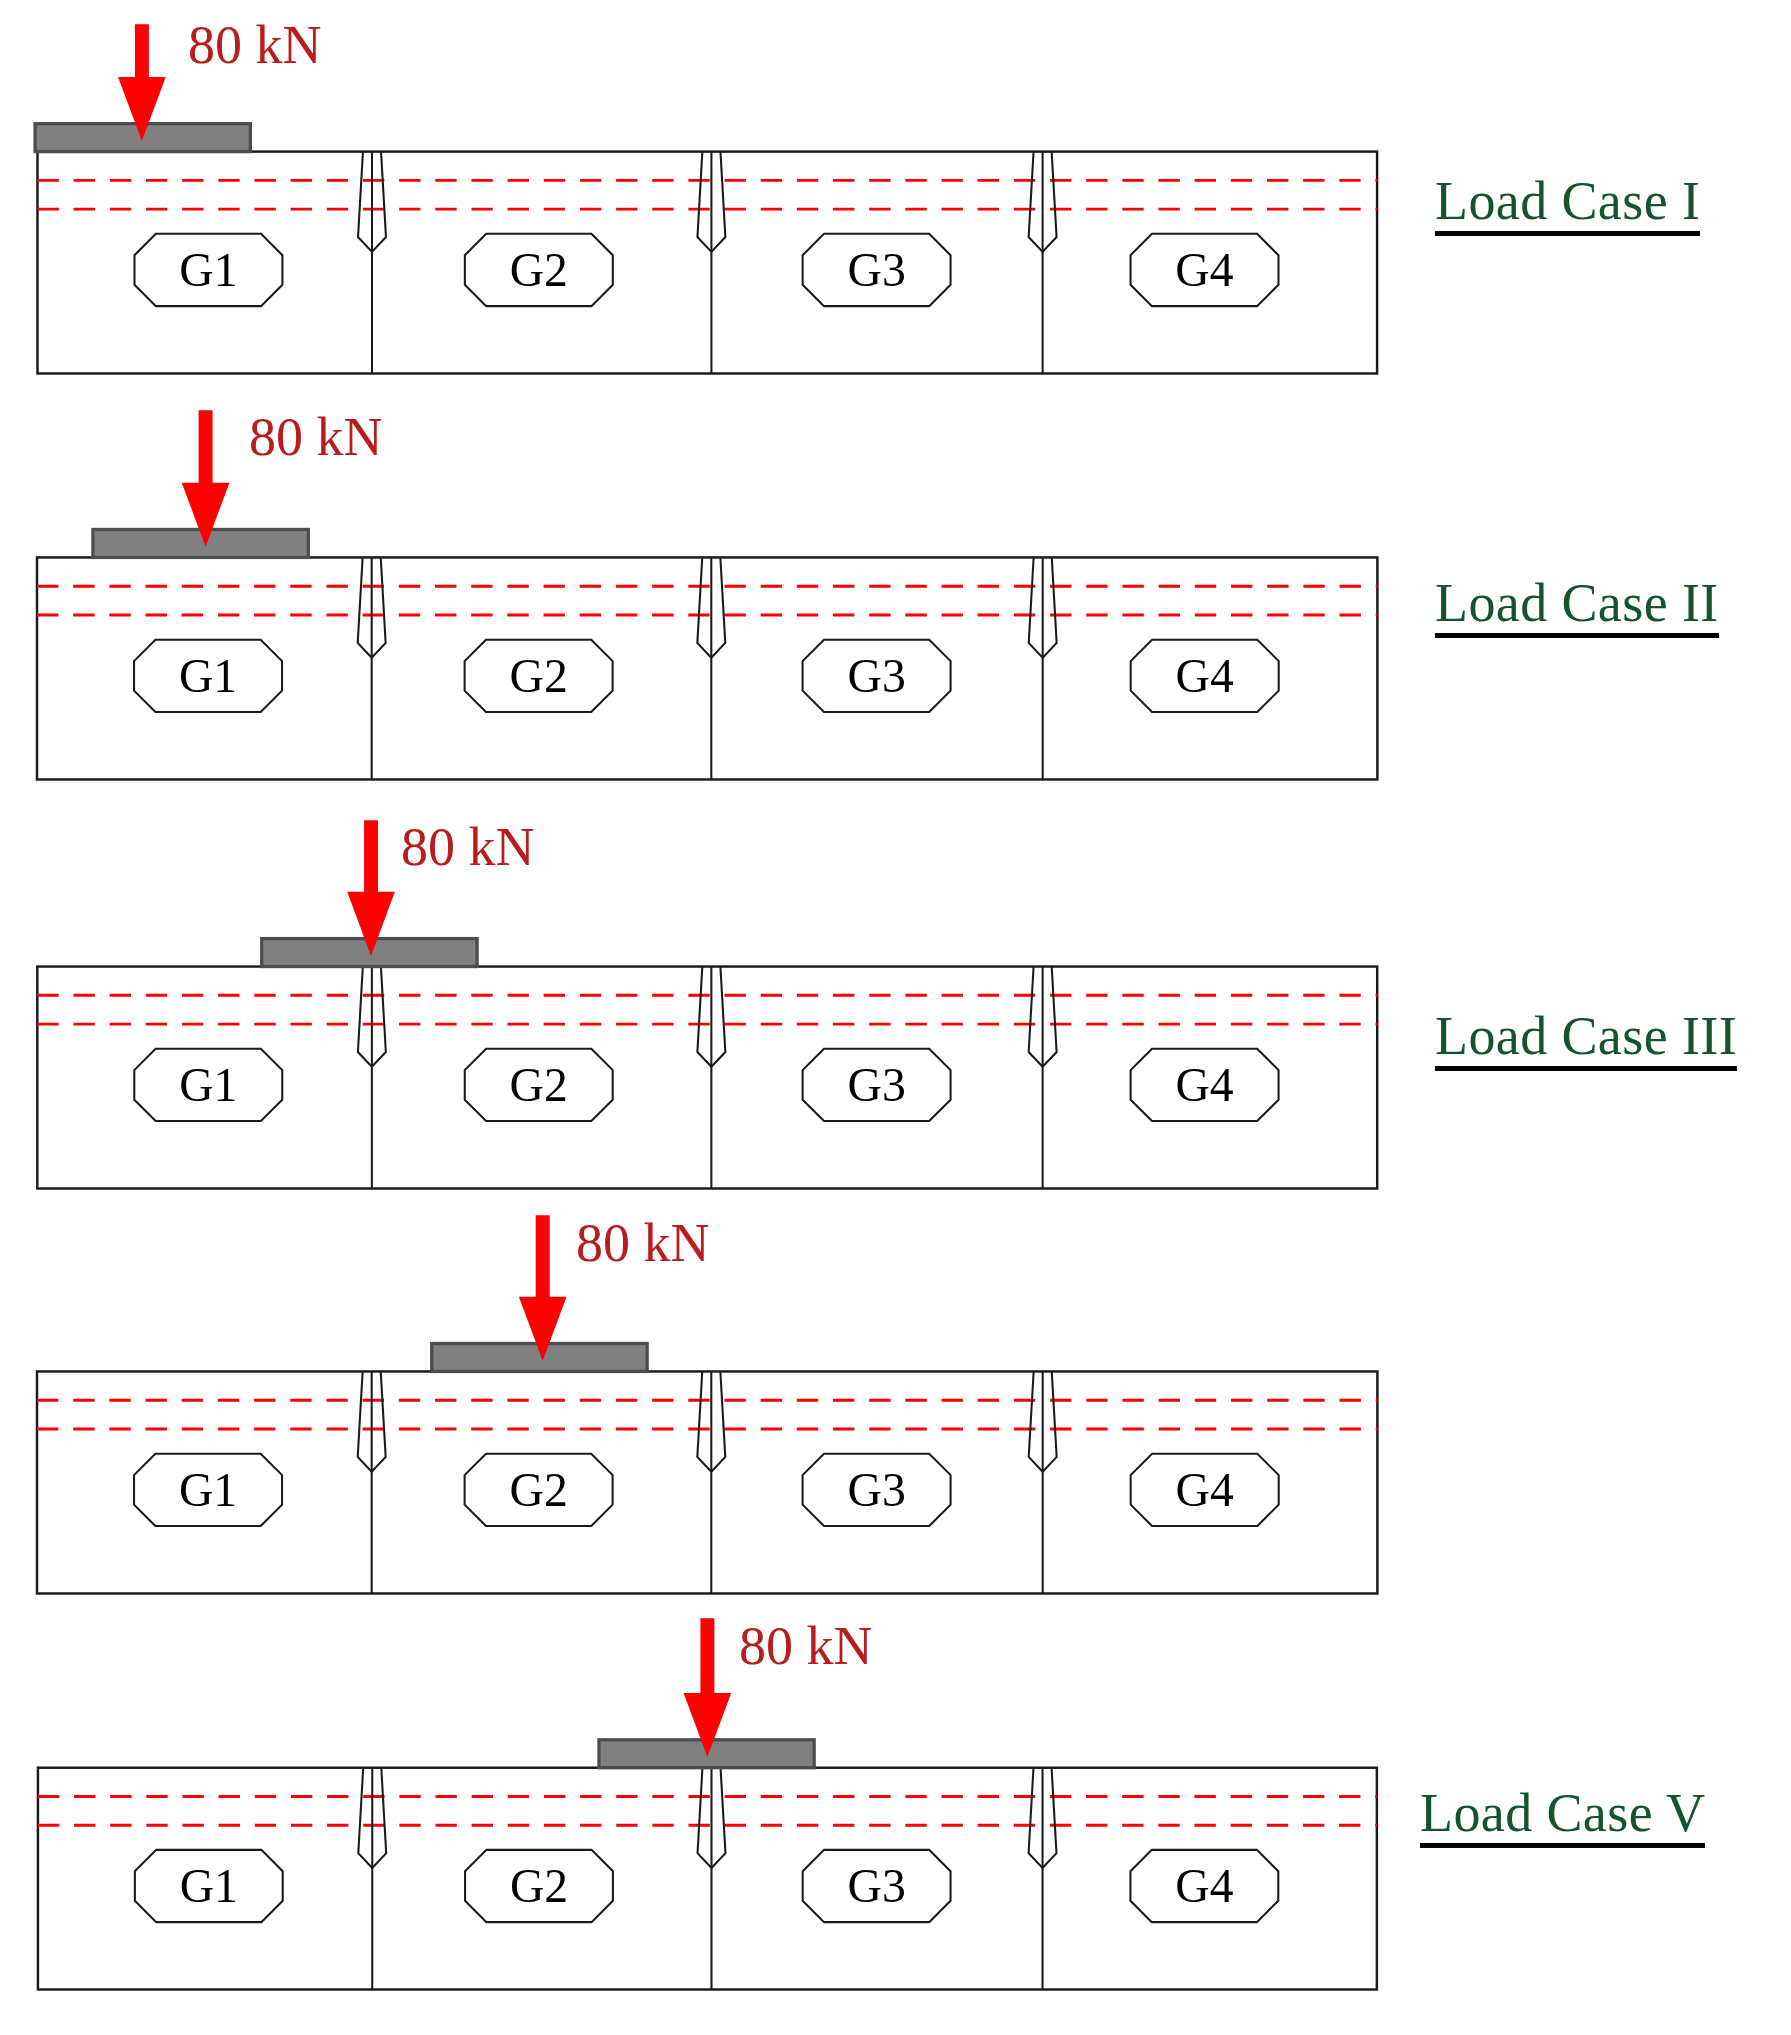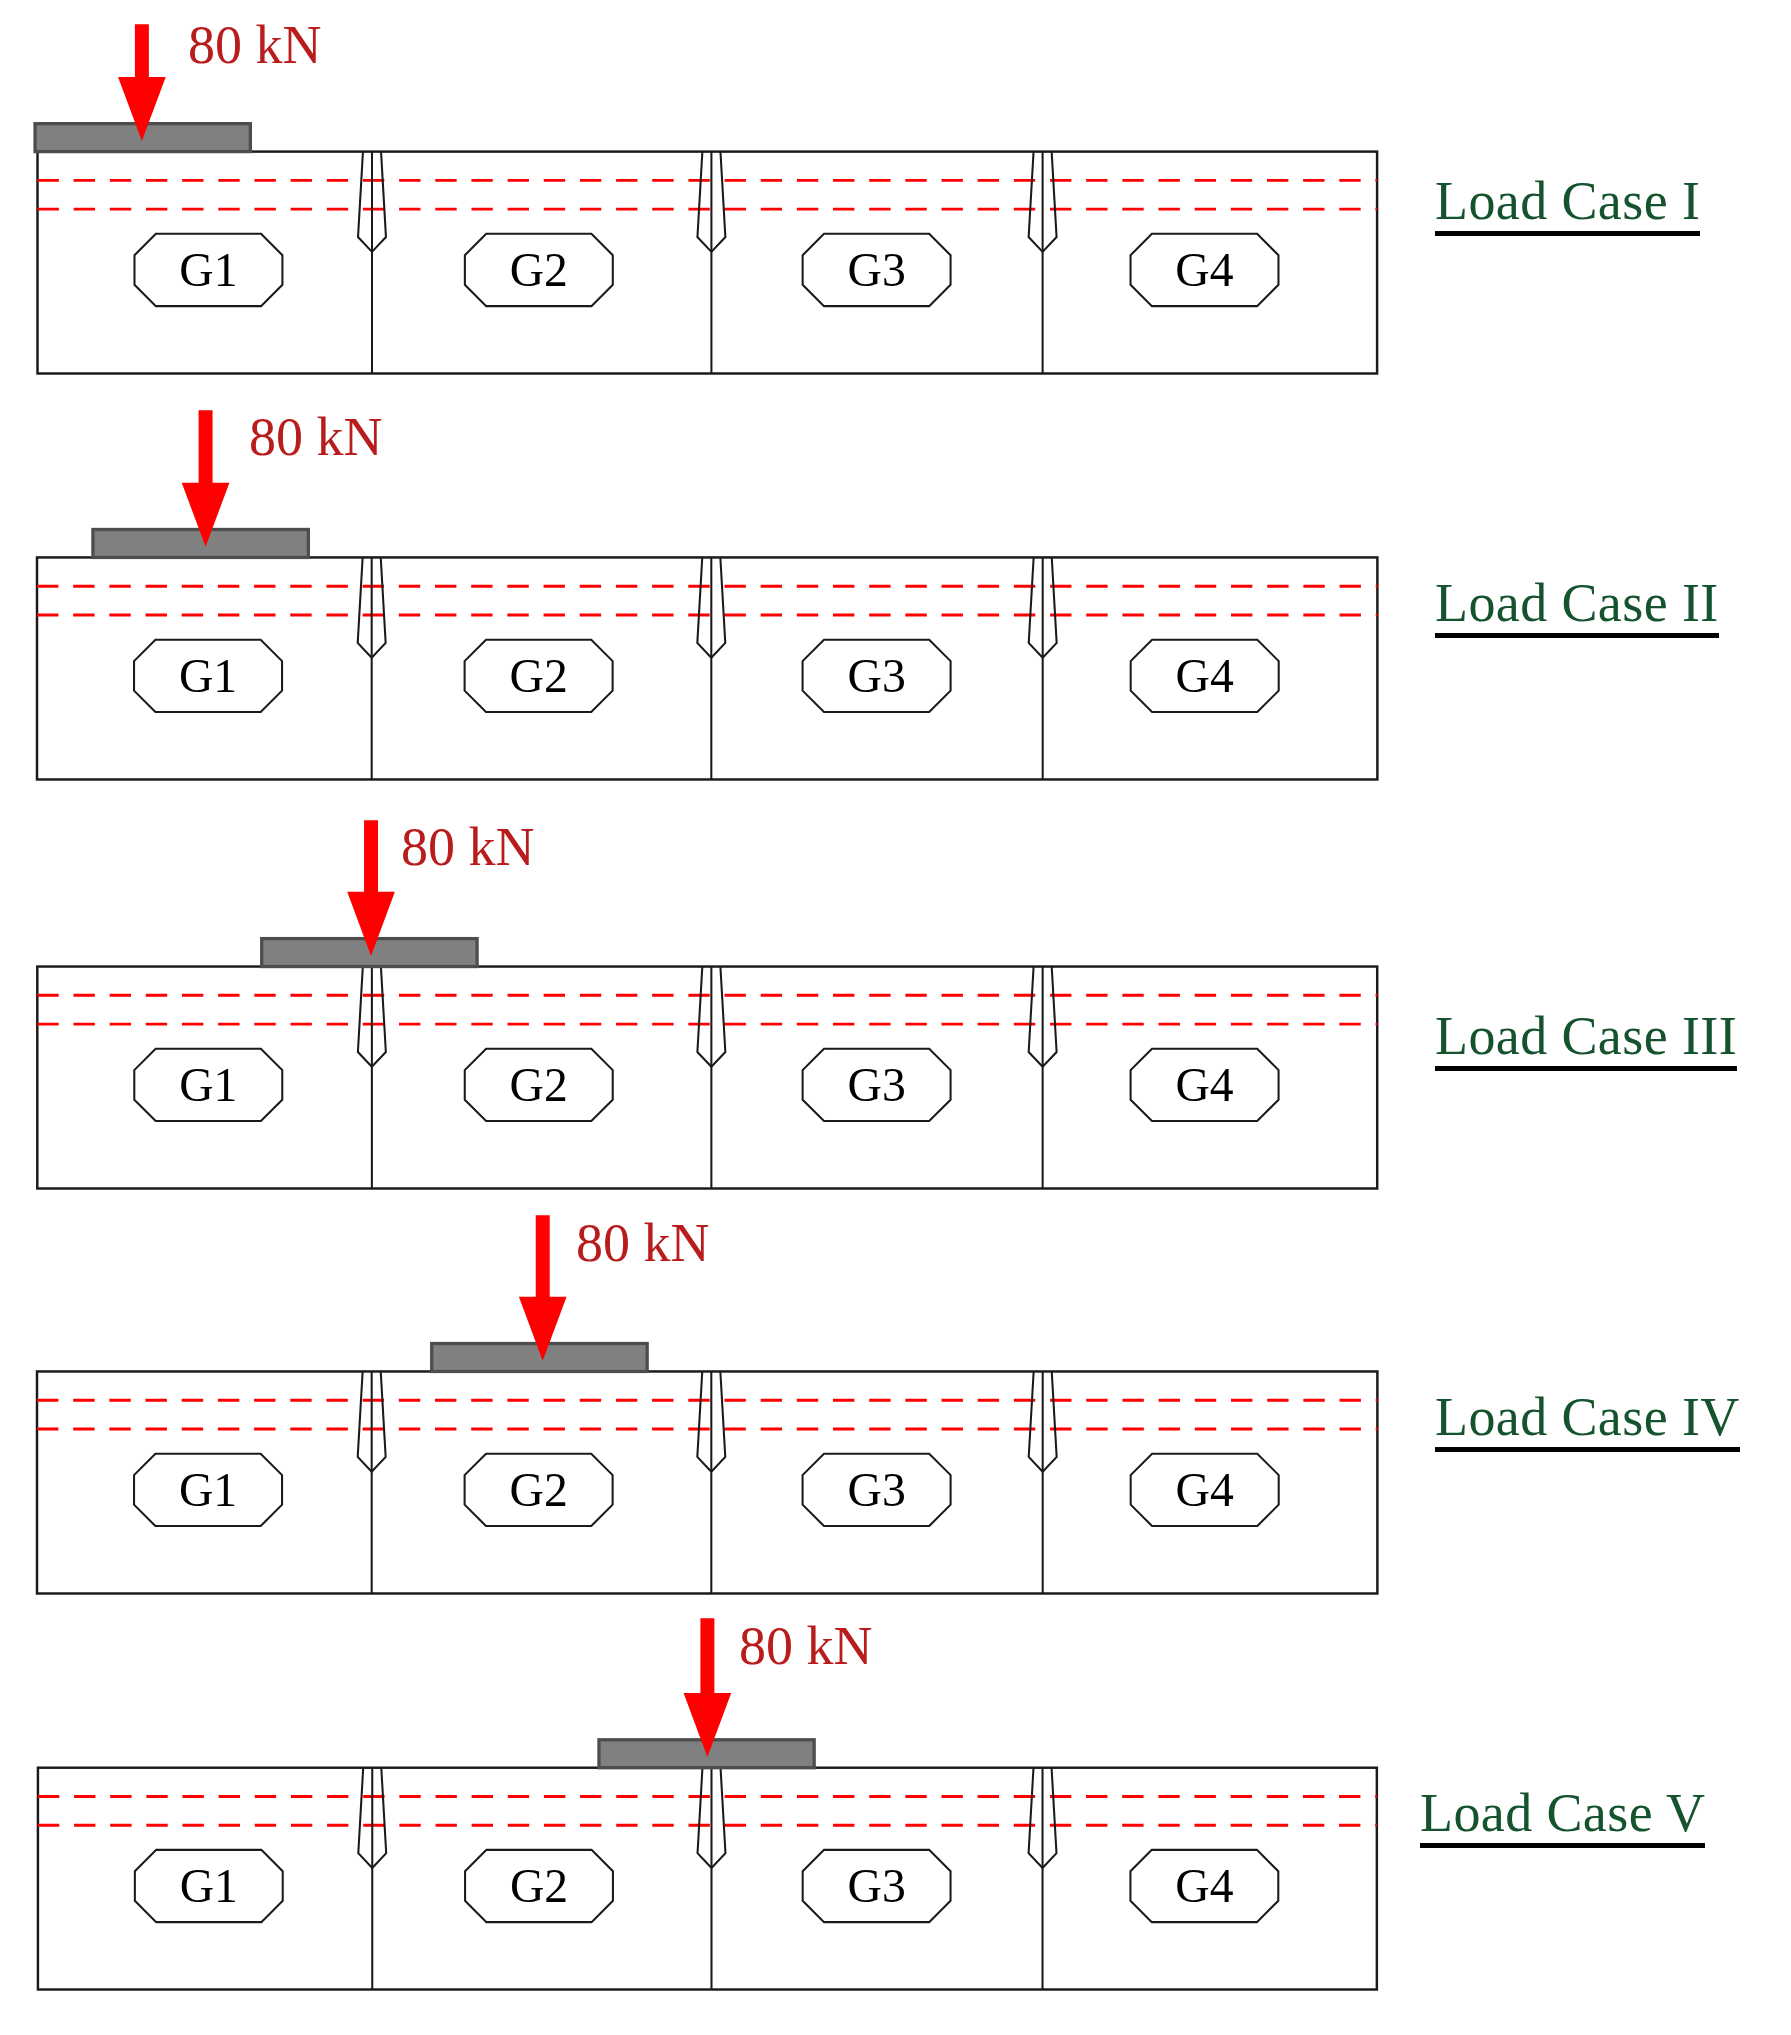--- a/index.html
+++ b/index.html
@@ -153,21 +153,20 @@
         <text x="655" y="1832" text-anchor="middle" class="girder-text">G2</text>
         <path d="M 1002 1768 L 1130 1768 L 1156 1794 L 1156 1830 L 1130 1856 L 1002 1856 L 976 1830 L 976 1794 Z" fill="#ffffff" stroke="#1A1A1A" stroke-width="2.5"></path>
         <text x="1066" y="1832" text-anchor="middle" class="girder-text">G3</text>
         <path d="M 1401 1768 L 1529 1768 L 1555 1794 L 1555 1830 L 1529 1856 L 1401 1856 L 1375 1830 L 1375 1794 Z" fill="#ffffff" stroke="#1A1A1A" stroke-width="2.5"></path>
         <text x="1465" y="1832" text-anchor="middle" class="girder-text">G4</text>
         <rect x="525" y="1634" width="262" height="34" fill="#808080" stroke="#4D4D4D" stroke-width="4"></rect>
         <path d="M 651.5 1478 L 668.5 1478 L 668.5 1577.08 L 689 1577.08 L 660 1655.08 L 631 1577.08 L 651.5 1577.08 Z" fill="#FF0000" stroke="none"></path>
       </svg>
     </div>
     <div class="load-text" style="left: 576px; top: 1216px;">80 kN</div>
-    <div class="case-label" style="left: 1435px; top: 1390px;"><span class="label-text">Load Case IV</span></div>
     <div class="case-block" style="top: 1610px; height: 391px;">
       <svg width="1791" height="391" viewBox="0 1958 2178 476" class="svg-layer">
         <rect x="45" y="2150" width="1630" height="270" fill="#ffffff" stroke="#1A1A1A" stroke-width="3"></rect>
         <line x1="45" y1="2185" x2="1675" y2="2185" stroke="#FF0000" stroke-width="3.5" stroke-dasharray="26 18"></line>
         <line x1="45" y1="2220" x2="1675" y2="2220" stroke="#FF0000" stroke-width="3.5" stroke-dasharray="26 18"></line>
         <line x1="452" y1="2150" x2="452" y2="2420" stroke="#1A1A1A" stroke-width="2.5"></line>
         <path d="M 441 2150 L 435 2254 L 452 2272 L 469 2254 L 463 2150" fill="none" stroke="#1A1A1A" stroke-width="2.5"></path>
         <line x1="865" y1="2150" x2="865" y2="2420" stroke="#1A1A1A" stroke-width="2.5"></line>
         <path d="M 854 2150 L 848 2254 L 865 2272 L 882 2254 L 876 2150" fill="none" stroke="#1A1A1A" stroke-width="2.5"></path>
         <line x1="1268" y1="2150" x2="1268" y2="2420" stroke="#1A1A1A" stroke-width="2.5"></line>

